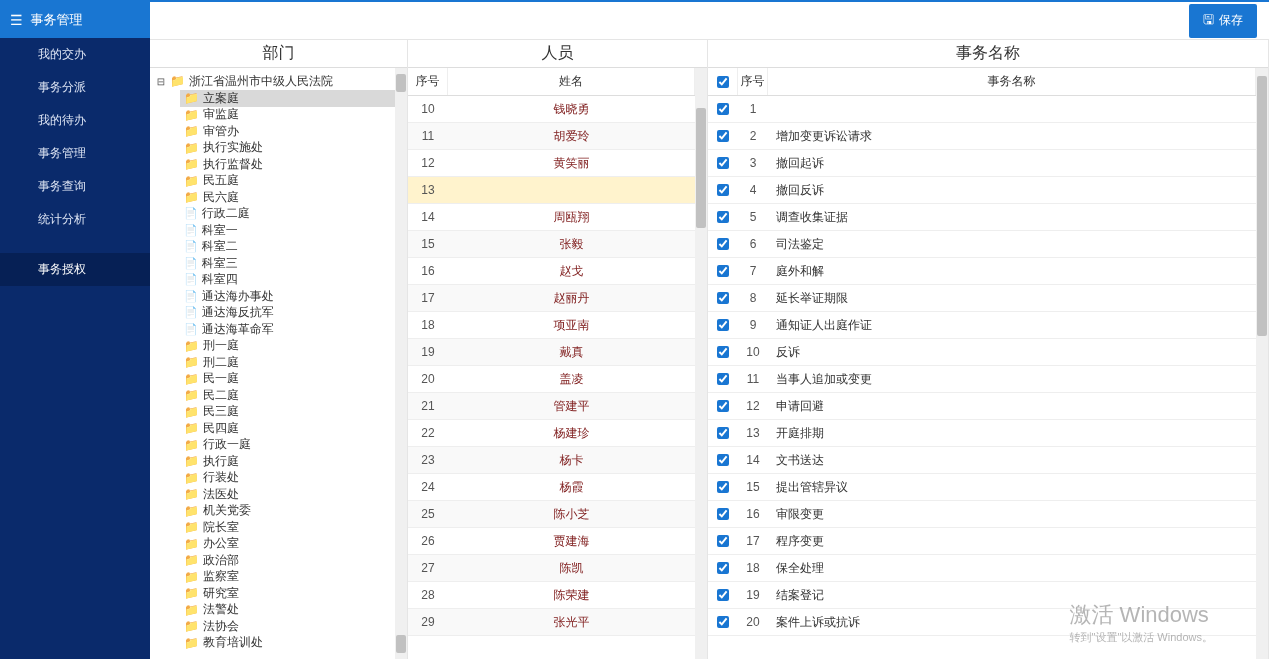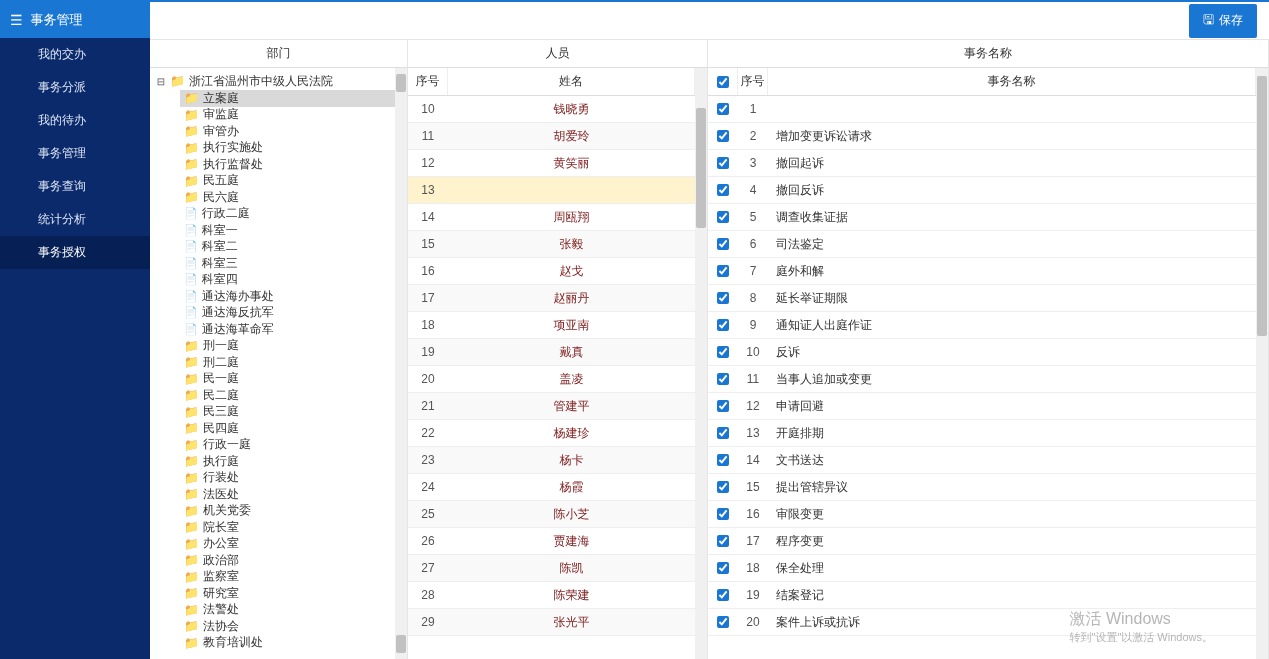--- a/index.html
+++ b/index.html
@@ -4,29 +4,29 @@
 <style>
   * { box-sizing: border-box; margin: 0; padding: 0; }
   html, body { width: 1269px; height: 659px; font-family: "Microsoft YaHei", Arial, sans-serif; font-size: 12px; color: #333; background: #fff; overflow: hidden; }
   .topbar { height: 2px; background: #1976d2; width: 100%; }
   .container { display: flex; height: 657px; }
   
   .sidebar { width: 150px; background: #0a2a6b; color: #fff; display: flex; flex-direction: column; }
   .sidebar-header { background: #1976d2; color: #fff; height: 36px; display: flex; align-items: center; padding: 0 10px; font-size: 13px; }
   .sidebar-header .icon { margin-right: 8px; font-size: 14px; }
   .sidebar-item { height: 33px; display: flex; align-items: center; padding-left: 38px; font-size: 12px; cursor: pointer; color: #dfe6f5; }
-  .sidebar-item.active { background: #062055; color: #fff; }
+  .sidebar-item.active { background: #062055; color: #fff; margin-top: 17px; }
   
   .main { flex: 1; display: flex; flex-direction: column; background: #f7f7f7; position: relative; }
   .toolbar { height: 38px; background: #fff; display: flex; justify-content: flex-end; align-items: center; padding-right: 12px; border-bottom: 1px solid #e5e5e5; }
   .save-btn { background: #1976d2; color: #fff; border: none; padding: 6px 14px; font-size: 12px; display: flex; align-items: center; cursor: pointer; border-radius: 2px; }
   .save-btn .icon { margin-right: 5px; font-size: 13px; }
   .panels { flex: 1; display: flex; overflow: hidden; }
   .panel { display: flex; flex-direction: column; background: #fff; border-right: 1px solid #e5e5e5; }
-  .panel-header { height: 28px; display: flex; align-items: center; justify-content: center; background: #fff; border-bottom: 1px solid #ddd; font-size: 12px; color: #333; }
+  .panel-header { height: 28px; display: flex; align-items: center; justify-content: center; background: #fff; border-bottom: 1px solid #ddd; font-size: 16px; color: #333; }
   
   .dept-panel { width: 258px; }
   .dept-body { flex: 1; display: flex; overflow: hidden; }
   .tree-wrap { flex: 1; overflow-y: hidden; padding: 4px 0; font-size: 12px; color: #333; }
   .tree-root-row { display: flex; align-items: center; padding-left: 6px; height: 18px; }
   .tree-root-row .toggle { width: 10px; text-align: center; color: #555; cursor: pointer; font-size: 10px; }
   .folder-ico { color: #4a90e2; margin: 0 4px; font-size: 12px; }
   .file-ico { color: #4a90e2; margin: 0 4px; font-size: 11px; }
   .tree-children { padding-left: 30px; }
   .tree-node { display: flex; align-items: center; height: 16.5px; cursor: pointer; white-space: nowrap; }
@@ -52,21 +52,21 @@
   .task-rows { }
   .t-row { display: flex; height: 27px; border-bottom: 1px solid #eee; align-items: center; }
   .t-row .cc { width: 30px; display:flex; align-items:center; justify-content:center; }
   .t-row .ci { width: 30px; display:flex; align-items:center; justify-content:center; color: #555; }
   .t-row .cn { flex: 1; padding-left: 8px; color: #333; }
   .task-head .cell.cc { width: 30px; }
   .task-head .cell.ci { width: 30px; }
   .task-head .cell.cn { flex: 1; }
   
   .watermark { position: absolute; right: 56px; bottom: 14px; color: rgba(120,120,120,0.55); text-align: left; pointer-events: none; }
-  .watermark .l1 { font-size: 16px; }
+  .watermark .l1 { font-size: 22px; }
   .watermark .l2 { font-size: 11px; }
   input[type=checkbox] { accent-color: #1976d2; width:12px; height:12px; }
 </style>
 </head>
 <body>
 
 <div class="topbar"></div>
 <div class="container">
 
   <div class="sidebar">

